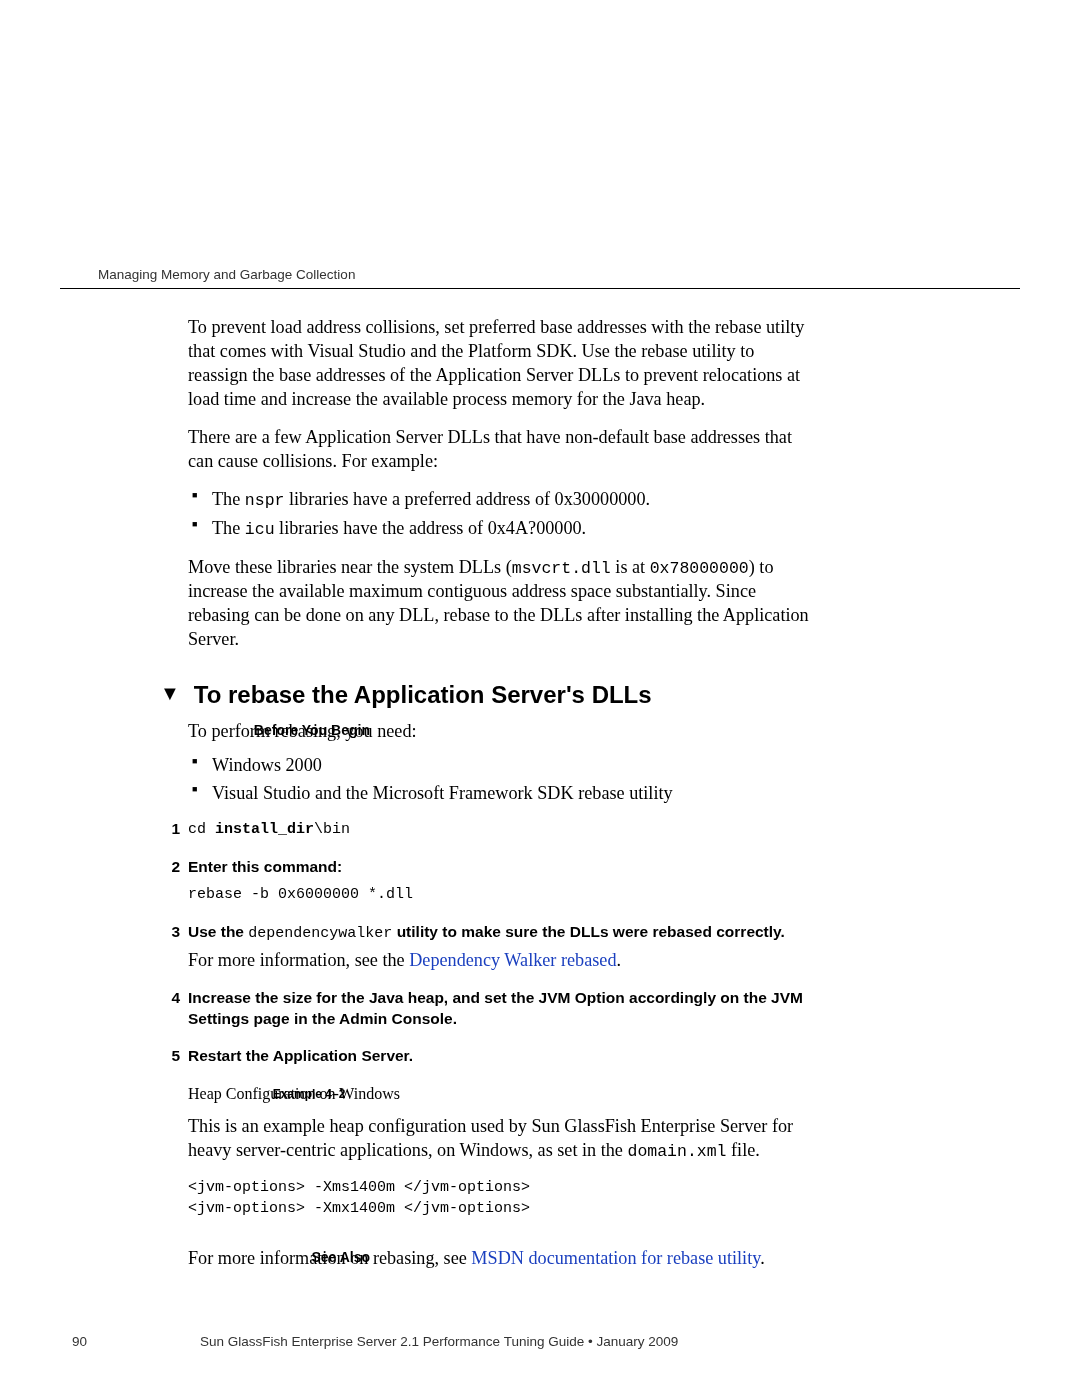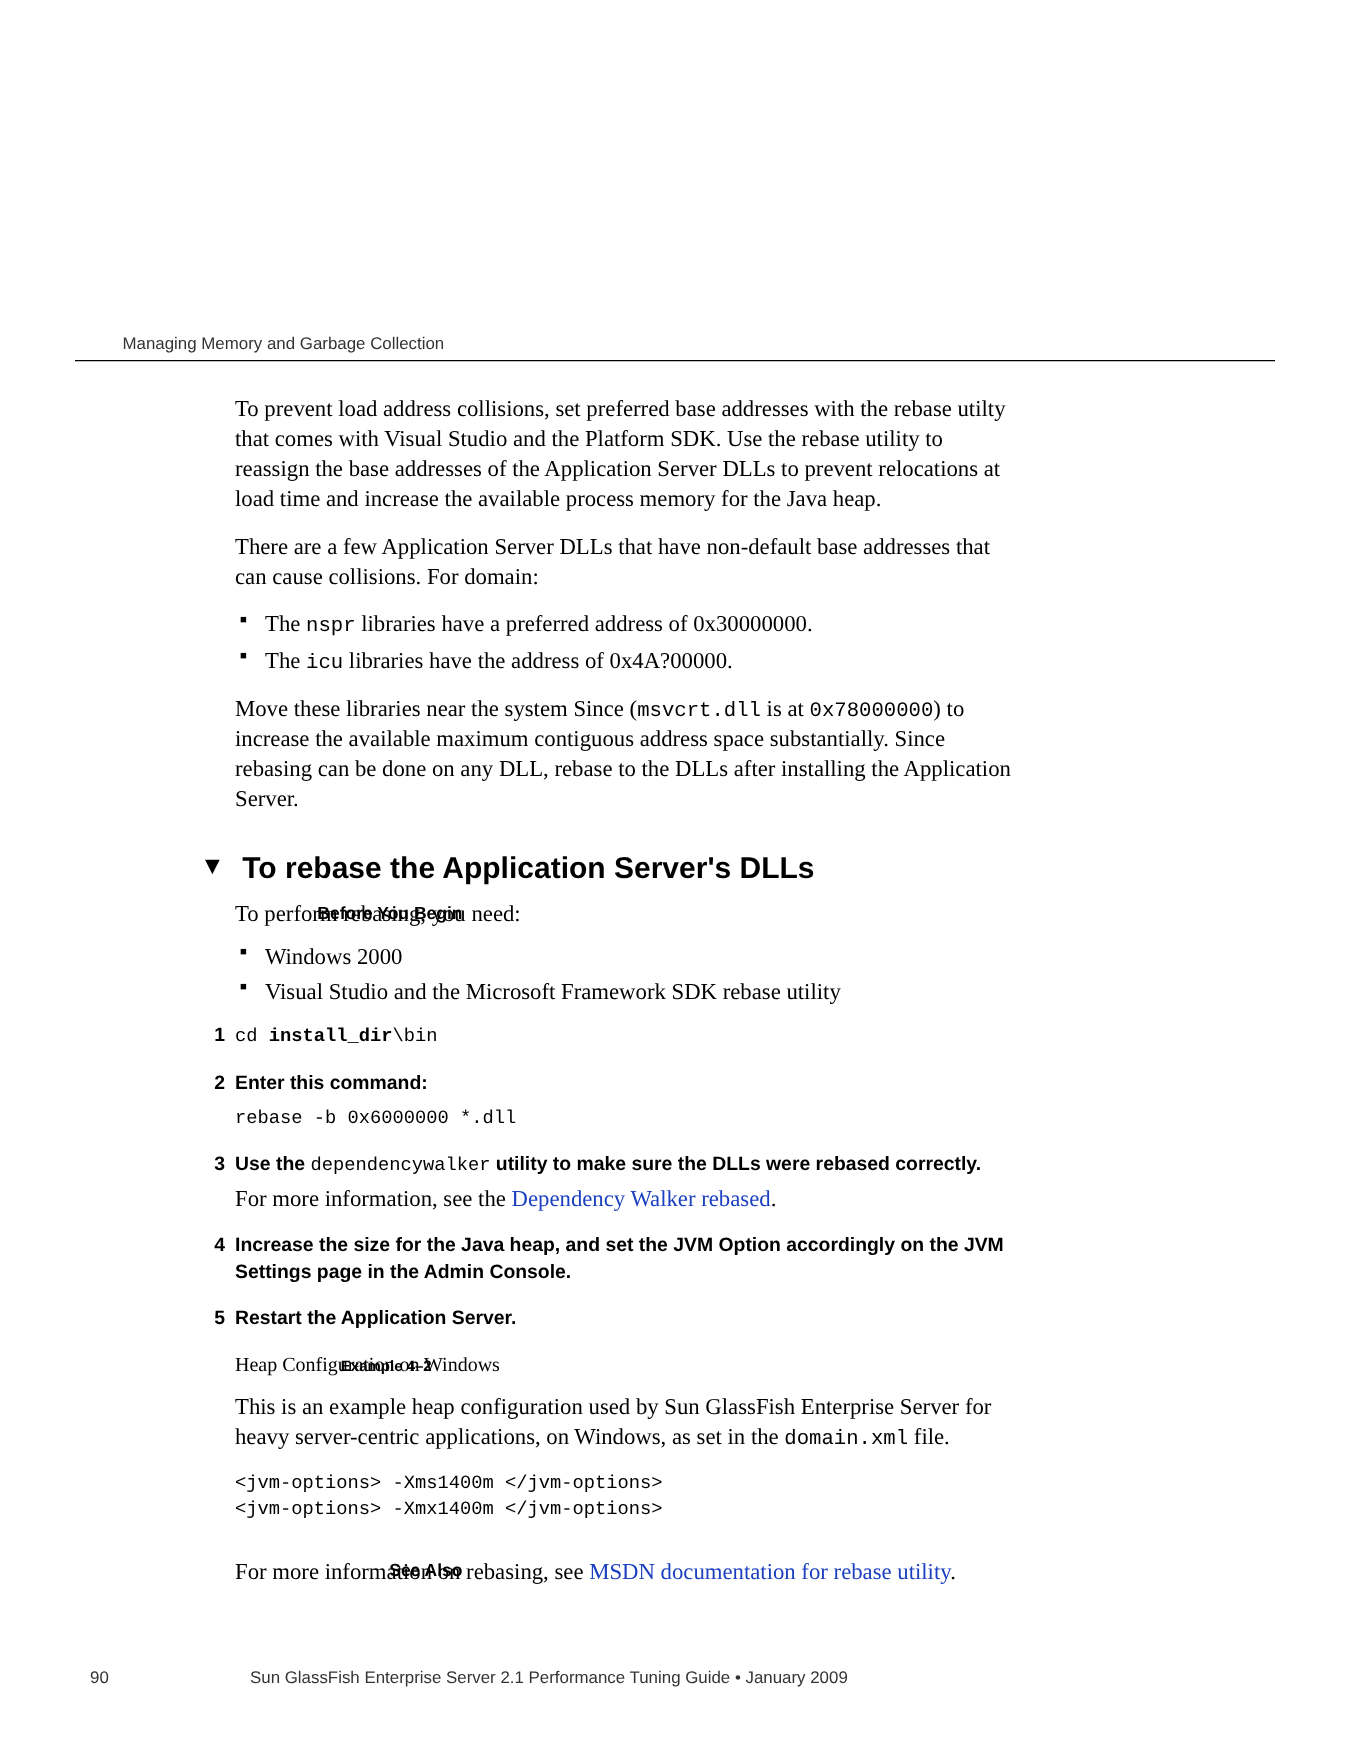--- a/index.html
+++ b/index.html
@@ -152,33 +152,33 @@
 
 <div class="page">
 
   <div class="running-head">Managing Memory and Garbage Collection</div>
   <hr class="head-rule">
 
   <div class="content-col">
 
     <p>To prevent load address collisions, set preferred base addresses with the rebase utilty that comes with Visual Studio and the Platform SDK. Use the rebase utility to reassign the base addresses of the Application Server DLLs to prevent relocations at load time and increase the available process memory for the Java heap.</p>
 
-    <p>There are a few Application Server DLLs that have non-default base addresses that can cause collisions. For domain:</p>
+    <p>There are a few Application Server DLLs that have non-default base addresses that can cause collisions. For example:</p>
 
     <ul>
       <li>
         <span>The </span><span class="mono">nspr</span><span> libraries have a preferred address of 0x30000000.</span>
       </li>
       <li>
         <span>The </span><span class="mono">icu</span><span> libraries have the address of 0x4A?00000.</span>
       </li>
     </ul>
 
     <p>
-      <span>Move these libraries near the system Since (</span><span class="mono">msvcrt.dll</span><span> is at </span><span class="mono">0x78000000</span><span>) to increase the available maximum contiguous address space substantially. Since rebasing can be done on any DLL, rebase to the DLLs after installing the Application Server.</span>
+      <span>Move these libraries near the system DLLs (</span><span class="mono">msvcrt.dll</span><span> is at </span><span class="mono">0x78000000</span><span>) to increase the available maximum contiguous address space substantially. Since rebasing can be done on any DLL, rebase to the DLLs after installing the Application Server.</span>
     </p>
 
     <div class="h2row" style="margin-left:-28px;">
       <div class="h2arrow">▼</div>
       <div class="h2">To rebase the Application Server's DLLs</div>
     </div>
 
     <div style="position:relative;">
       <div class="side-label" style="top:2px;">Before You Begin</div>
       <p style="margin-bottom:10px;">To perform rebasing, you need:</p>

